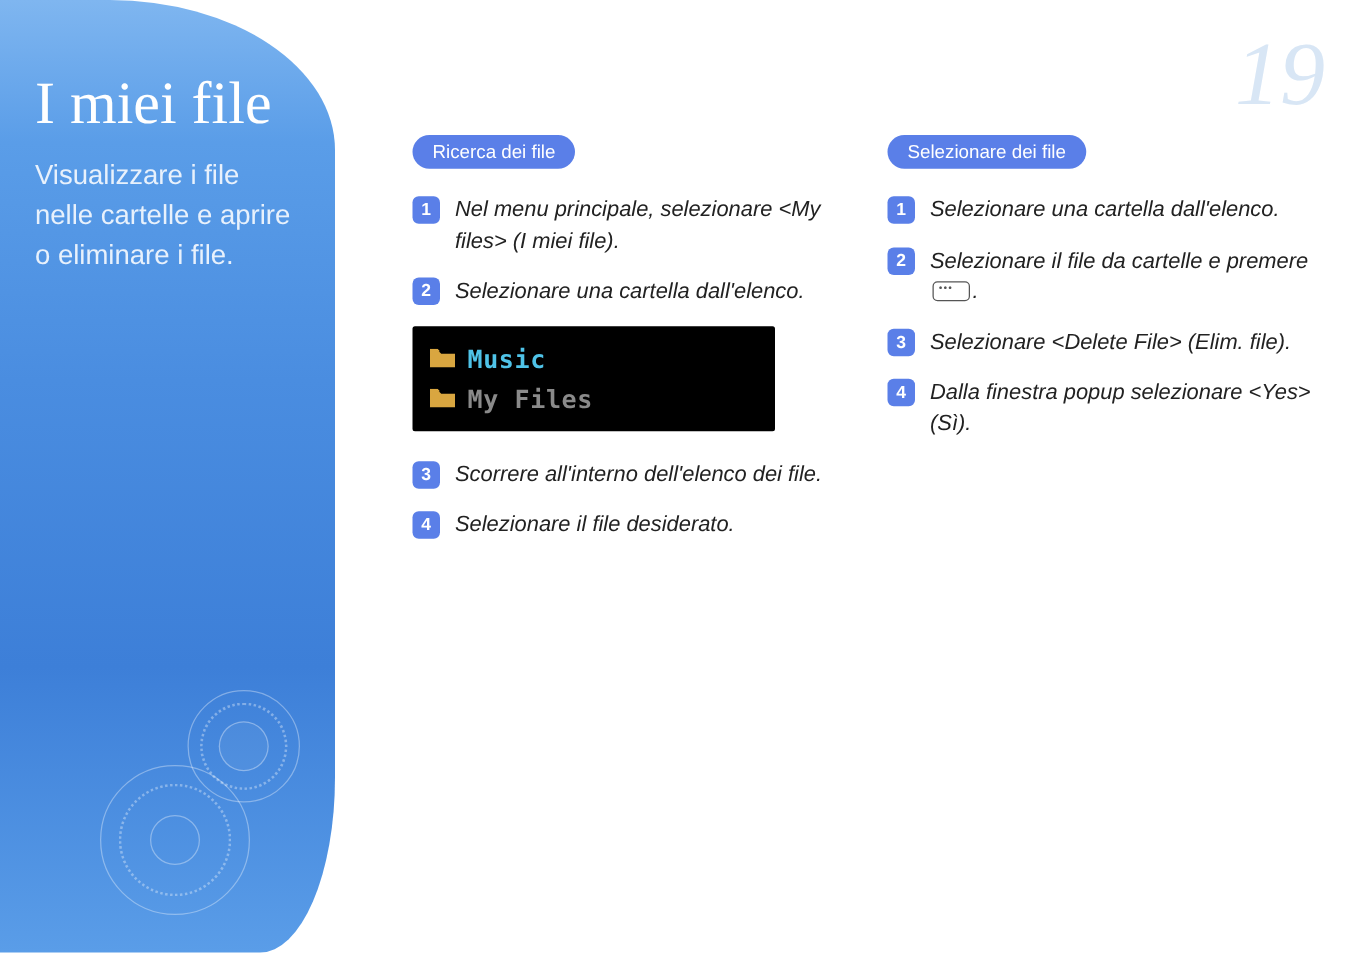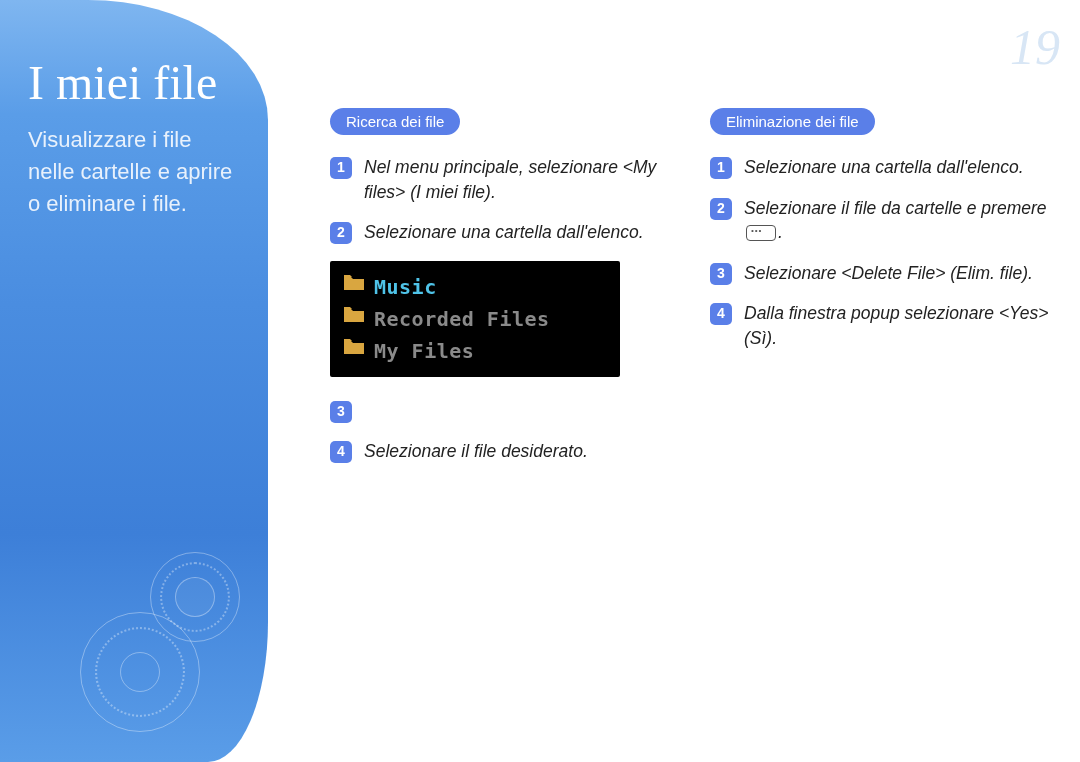--- a/index.html
+++ b/index.html
@@ -9,21 +9,21 @@
     font-family: Arial, Helvetica, sans-serif;
     background: #fff;
     position: relative;
     overflow: hidden;
   }
 
   .page-number {
     position: absolute;
     top: 18px;
     right: 20px;
-    font-size: 50px;
+    font-size: 72px;
     font-style: italic;
     font-family: Georgia, 'Times New Roman', serif;
     color: #d8e6f5;
     font-weight: 400;
     text-align: center;
   }
 
   .sidebar {
     position: absolute;
     left: 0;
@@ -139,21 +139,21 @@
   .device-screen {
     background: #000;
     width: 290px;
     margin: 8px 0 22px 0;
     padding: 10px 14px;
     border-radius: 2px;
   }
 
   .folder-row {
     display: flex;
-    align-items: flex-start;
+    align-items: center;
     font-family: 'Lucida Console', Monaco, monospace;
     font-size: 20px;
     font-weight: bold;
     color: #8a8a8a;
     padding: 4px 0;
     letter-spacing: 0.5px;
   }
   .folder-row.selected { color: #4fc3e8; }
 
   .folder-icon {
@@ -209,44 +209,37 @@
             </svg>
         </span>
         <span>Music</span>
       </div>
       <div class="folder-row">
         <span class="folder-icon">
           <svg width="20" height="15" viewBox="0 0 20 15">
               <path d="M0 2 L7 2 L9 4 L20 4 L20 15 L0 15 Z M0 0 L6 0 L8 2 L0 2 Z" fill="#d9a640"></path>
             </svg>
         </span>
-        <span>Recorded Files</span>
-      </div>
-      <div class="folder-row">
-        <span class="folder-icon">
-          <svg width="20" height="15" viewBox="0 0 20 15">
-              <path d="M0 2 L7 2 L9 4 L20 4 L20 15 L0 15 Z M0 0 L6 0 L8 2 L0 2 Z" fill="#d9a640"></path>
-            </svg>
-        </span>
         <span>My Files</span>
       </div>
     </div>
 
     <div class="step">
       <div class="step-num">3</div>
+      <div class="step-text">Scorrere all'interno dell'elenco dei file.</div>
     </div>
 
     <div class="step">
       <div class="step-num">4</div>
       <div class="step-text">Selezionare il file desiderato.</div>
     </div>
   </div>
 
   <div class="col">
-    <div class="pill">Eliminazione dei file</div>
+    <div class="pill">Selezionare dei file</div>
 
     <div class="step">
       <div class="step-num">1</div>
       <div class="step-text">Selezionare una cartella dall'elenco.</div>
     </div>
 
     <div class="step">
       <div class="step-num">2</div>
       <div class="step-text">
         <span>Selezionare il file da cartelle e premere </span><span class="key-icon"></span><span>.</span>

